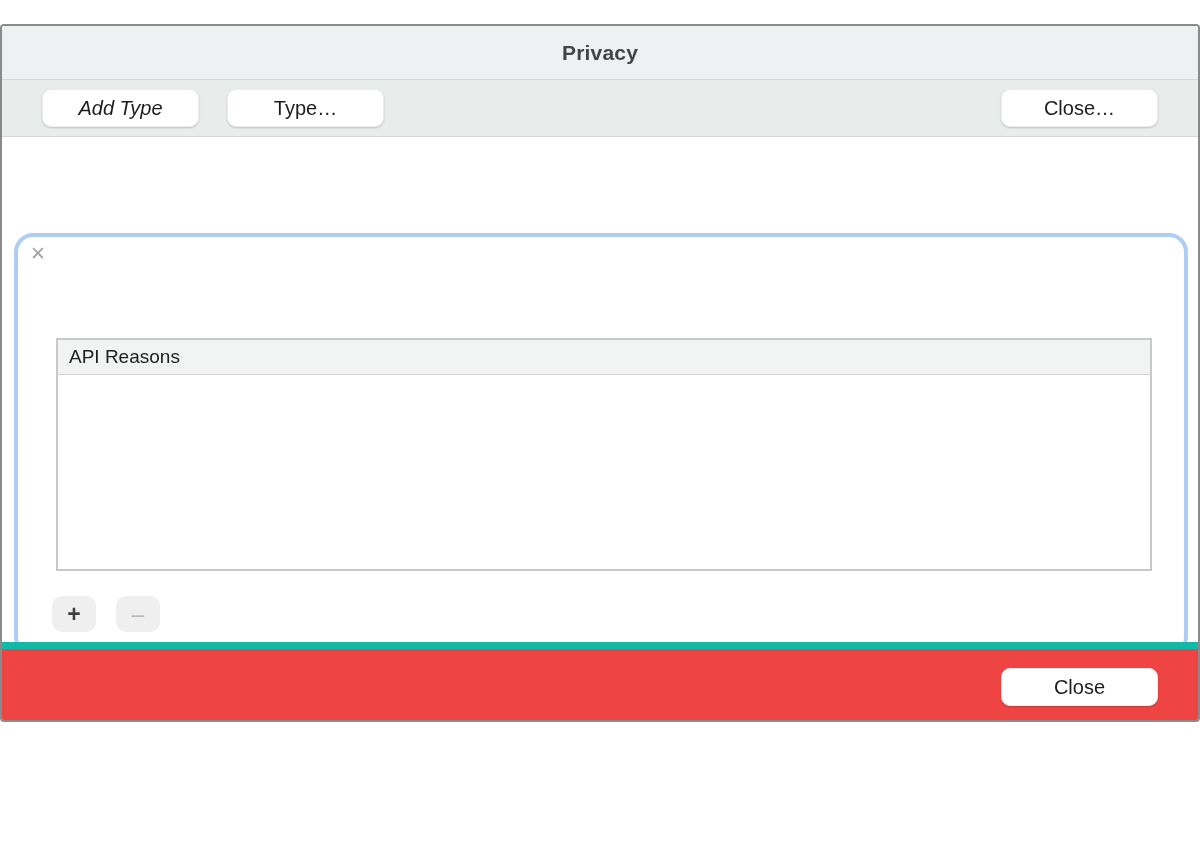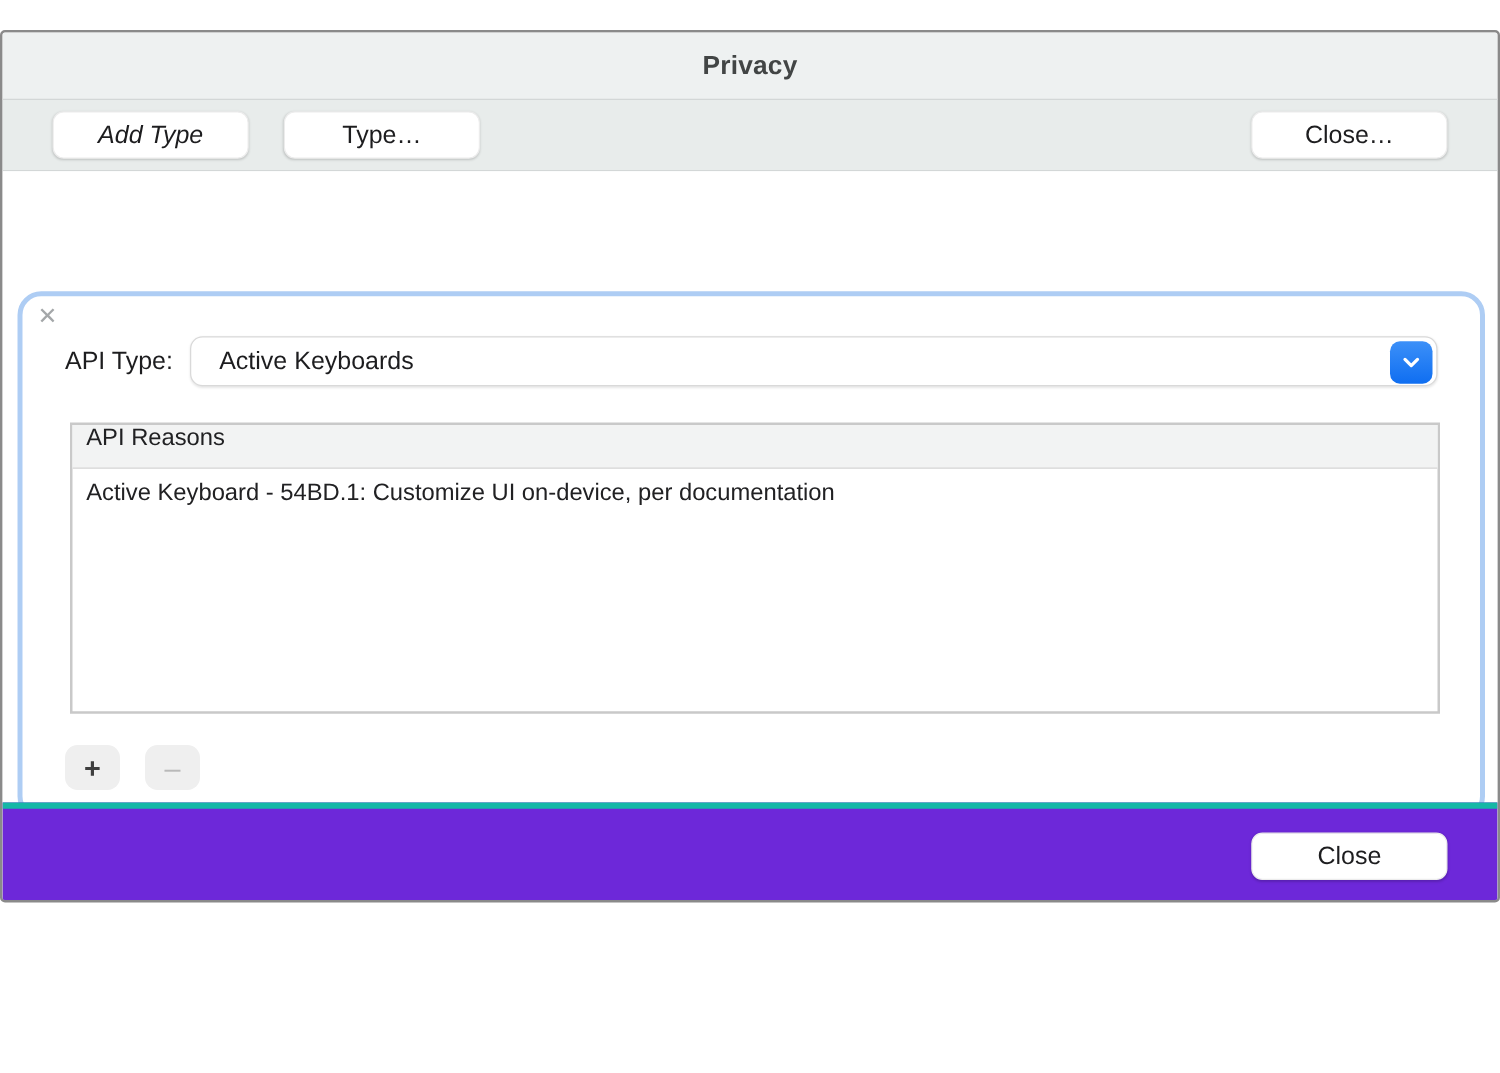--- a/index.html
+++ b/index.html
@@ -74,21 +74,21 @@
     display: flex; align-items: center; justify-content: center;
   }
 
   
   .reasons-table {
     position: absolute; left: 38px; top: 101px; width: 1096px; height: 233px;
     border: 2px solid #c9c9c9; background: #ffffff;
   }
   .reasons-header {
     height: 35px; background: #f2f3f3; border-bottom: 1px solid #d6d6d6;
-    display: flex; 
+    display: flex; align-items: center;
   }
   .reasons-header-label { font-size: 19px; color: #212123; padding-left: 11px; }
   .reasons-row {
     height: 40px; display: flex; align-items: center;
   }
   .reasons-cell { font-size: 19px; color: #212123; padding-left: 11px; white-space: nowrap; }
 
   
   .pm-btn {
     position: absolute; top: 359px; width: 44px; height: 36px;
@@ -96,21 +96,21 @@
     font-size: 23px; font-weight: bold;
     display: flex; align-items: center; justify-content: center;
     cursor: default; font-family: inherit;
   }
   .pm-plus  { left: 34px;  color: #3e3e3e; }
   .pm-minus { left: 98px;  color: #b9b9b9; font-weight: normal; }
 
   
   .footer {
     height: 78px; flex: 0 0 78px;
-    background: #6d28d9; border-top: 5px solid #14b8a6;
+    background: #ef4444; border-top: 7px solid #14b8a6;
     position: relative;
     padding-left: 40px;
   }
   .ft-close {
     position: absolute; right: 40px; top: 19px; width: 157px; height: 38px;
     background: #ffffff; border: 1px solid #ececec; border-radius: 9px;
     box-shadow: 0 1px 2px rgba(0,0,0,0.18);
     font-family: inherit; font-size: 20px; color: #1d1d1f;
     display: flex; align-items: center; justify-content: center;
     cursor: default;
@@ -130,38 +130,24 @@
     <button class="tb-btn tb-open">Type…</button>
     <button class="tb-btn tb-save">Close…</button>
   </div>
 
   <div class="content">
 
     <div class="card">
 
       <span class="card-close">✕</span>
 
-      <div class="api-row">
-        <span class="api-label">API Type:</span>
-        <div class="popup-field">
-          <span class="popup-value">Active Keyboards</span>
-          <span class="popup-chevron">
-            <svg width="18" height="18" viewBox="0 0 18 18">
-              <polyline points="4,6.5 9,11.5 14,6.5" fill="none" stroke="#ffffff" stroke-width="2.6" stroke-linecap="round" stroke-linejoin="round"></polyline>
-            </svg>
-          </span>
-        </div>
-      </div>
 
       <div class="reasons-table">
         <div class="reasons-header">
           <span class="reasons-header-label">API Reasons</span>
-        </div>
-        <div class="reasons-row">
-          <span class="reasons-cell">Active Keyboard - 54BD.1: Customize UI on-device, per documentation</span>
         </div>
       </div>
 
       <button class="pm-btn pm-plus">
         <span>+</span>
       </button>
       <button class="pm-btn pm-minus">
         <span>–</span>
       </button>
 

